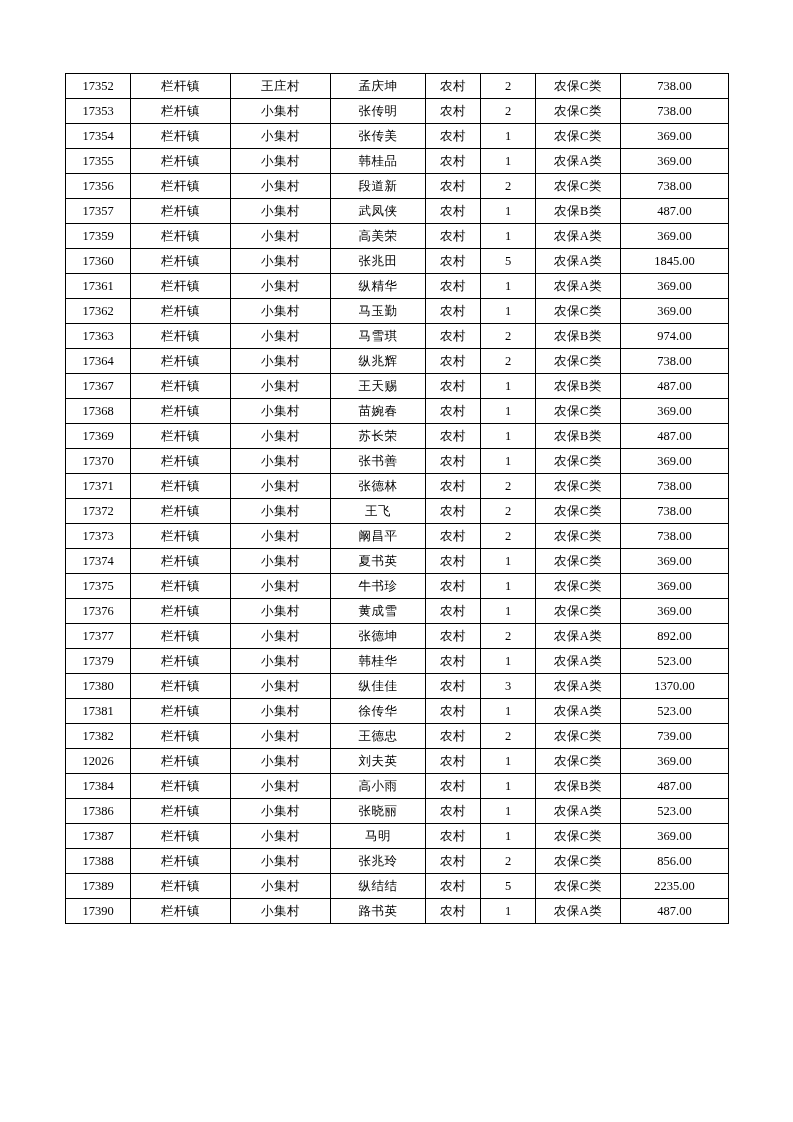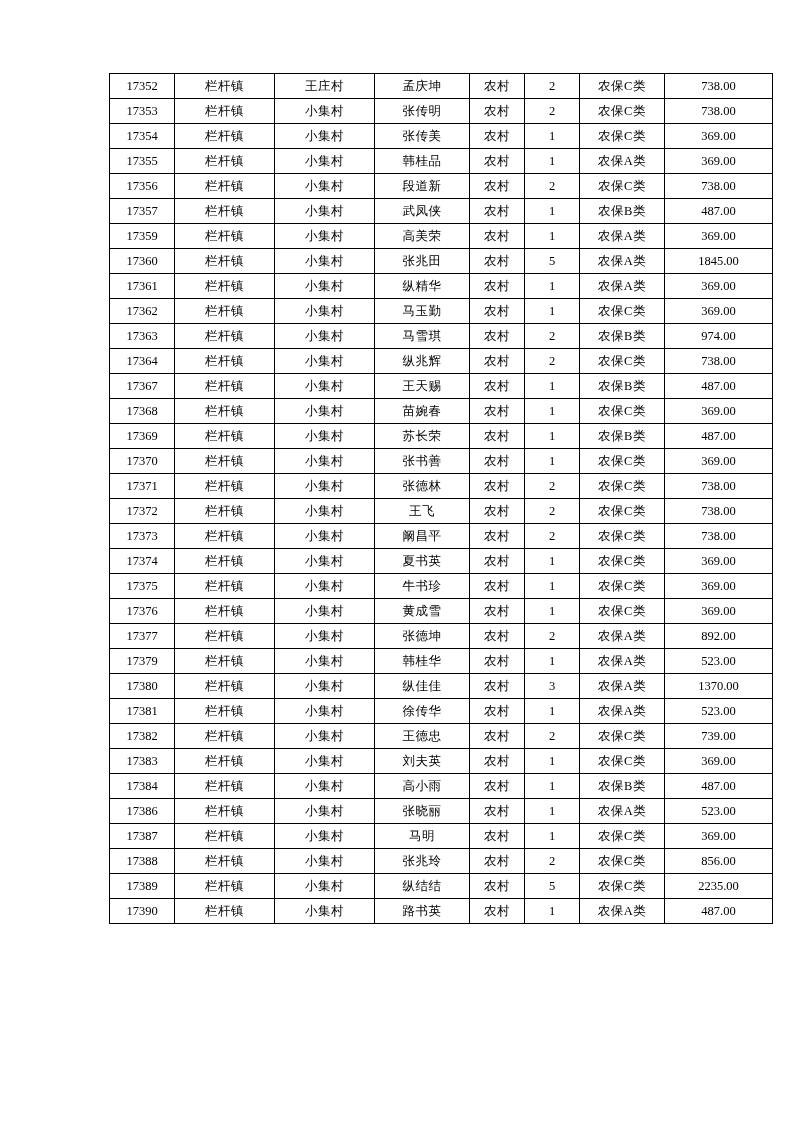--- a/index.html
+++ b/index.html
@@ -21,21 +21,20 @@
     height: 1122px;
     background: #ffffff;
   }
   table.data-table {
     position: absolute;
     left: 65px;
     top: 73px;
     border-collapse: collapse;
     table-layout: fixed;
     width: 663px;
-    margin-left: 44px;
   }
   table.data-table td {
     border: 1px solid #000000;
     height: 24px;
     padding: 0 2px;
     font-size: 12.5px;
     text-align: center;
     vertical-align: middle;
     white-space: nowrap;
     overflow: hidden;
@@ -336,21 +335,21 @@
           <td class="col-id">17382</td>
           <td class="col-town">栏杆镇</td>
           <td class="col-village">小集村</td>
           <td class="col-name">王德忠</td>
           <td class="col-type">农村</td>
           <td class="col-count">2</td>
           <td class="col-class">农保C类</td>
           <td class="col-amount">739.00</td>
         </tr>
         <tr>
-          <td class="col-id">17383</td>
+          <td class="col-id">12026</td>
           <td class="col-town">栏杆镇</td>
           <td class="col-village">小集村</td>
           <td class="col-name">刘夫英</td>
           <td class="col-type">农村</td>
           <td class="col-count">1</td>
           <td class="col-class">农保C类</td>
           <td class="col-amount">369.00</td>
         </tr>
         <tr>
           <td class="col-id">17384</td>

